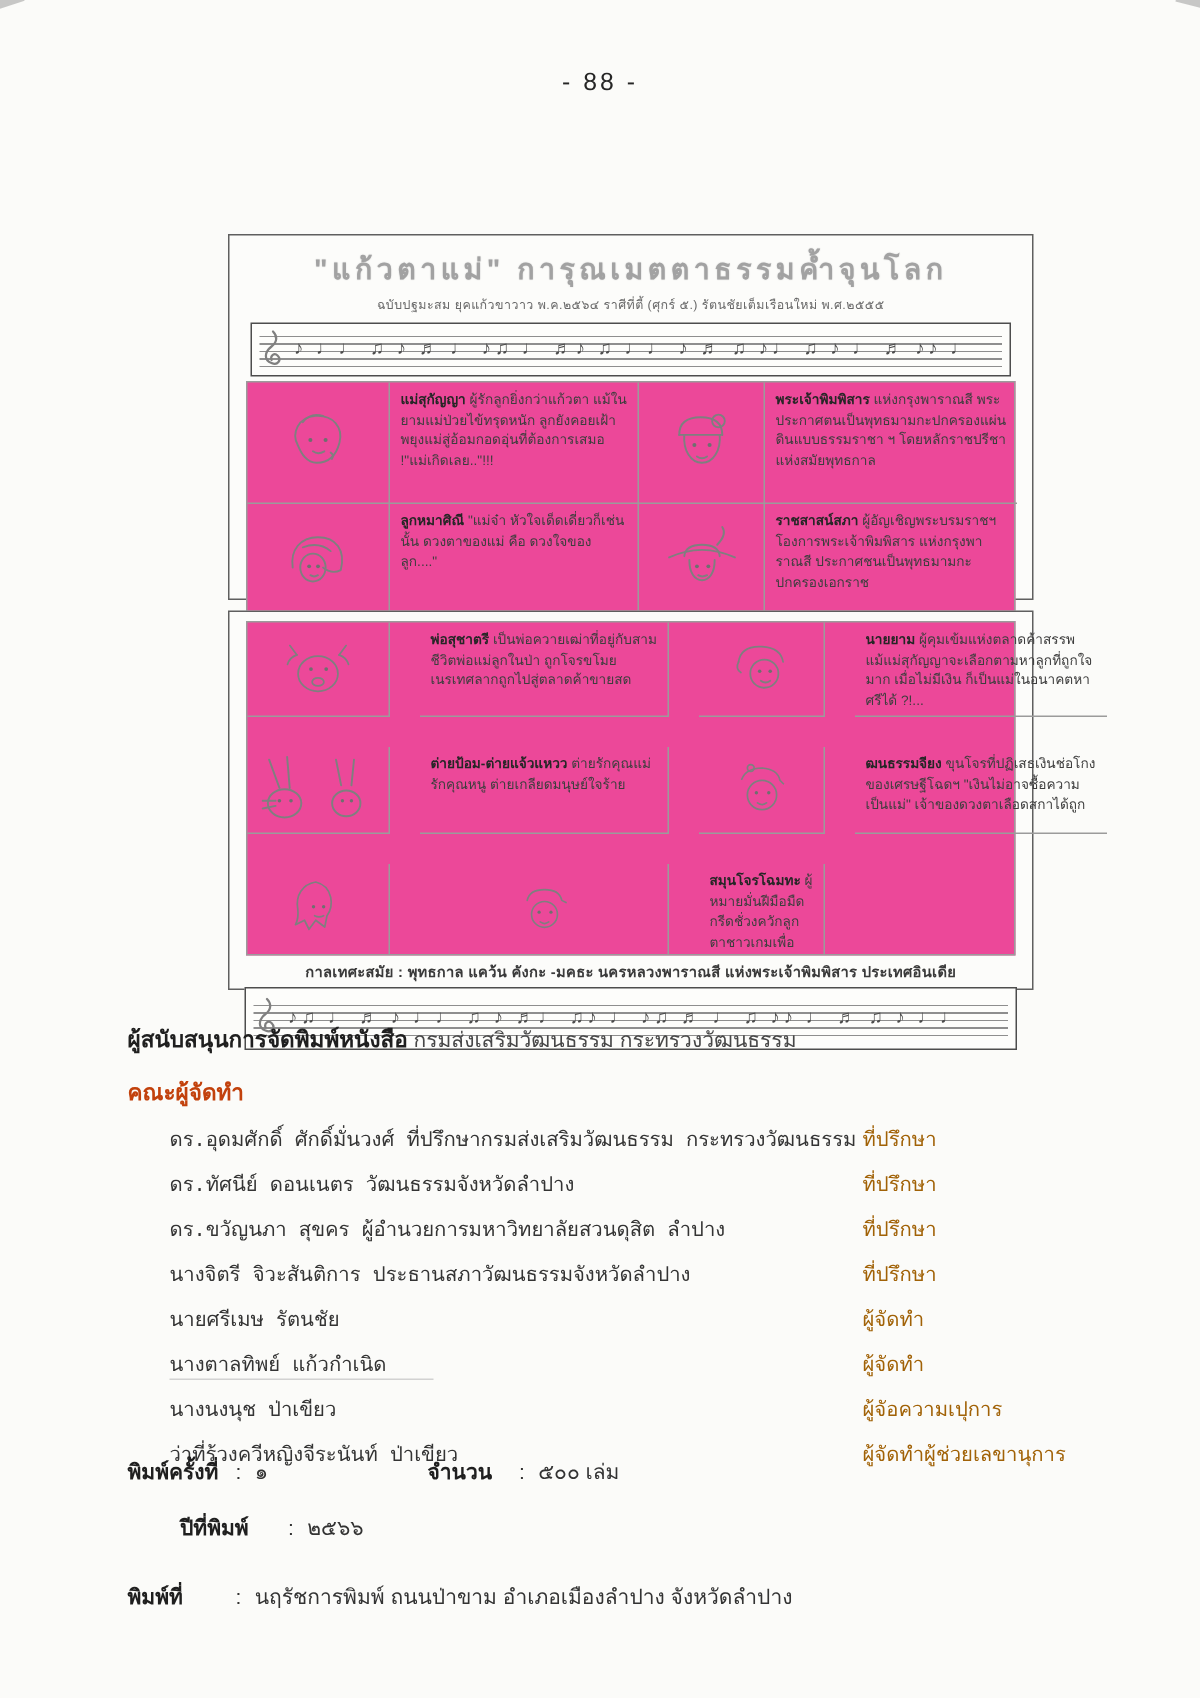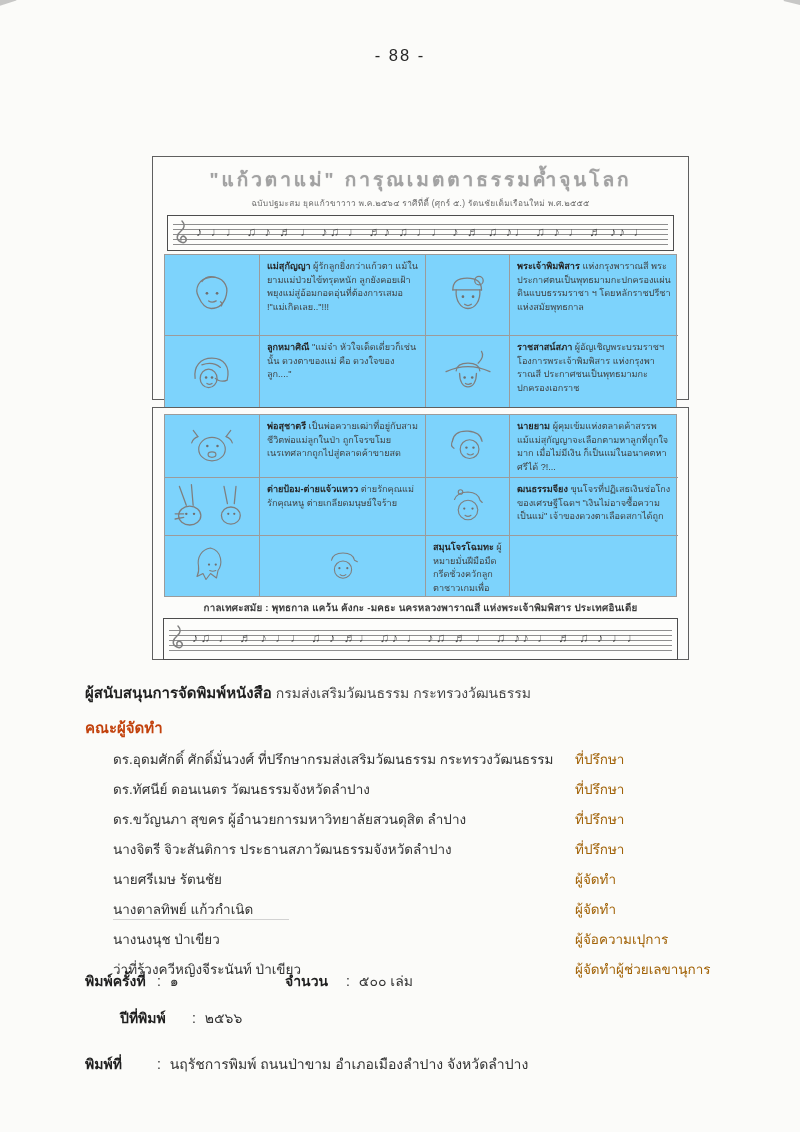--- a/index.html
+++ b/index.html
@@ -30,42 +30,42 @@
   .staff{position:relative;margin:5px 14px 0;height:34px;border:1.2px solid #4d4d4d;
     background:#fdfdfb;overflow:hidden;}
   .staff.s2{margin:3px 10px 0;height:40px;}
   .staff-lines{position:absolute;left:5px;right:5px;top:8px;height:21px;
     background:repeating-linear-gradient(to bottom,#8e8e8e 0 1px,transparent 1px 5px);}
   .staff.s2 .staff-lines{top:11px;}
   .clef{position:absolute;left:6px;top:3px;}
   .staff-notes{position:absolute;left:28px;right:6px;top:50%;transform:translateY(-58%);
     font-size:12.5px;color:#4c4c4c;letter-spacing:2.5px;white-space:nowrap;overflow:hidden;}
 
-  .pgrid{display:grid;margin:3px 11px 0;border:1px solid #9b9b9b;background:#7dd3fc;}
+  .pgrid{display:grid;margin:3px 11px 0;border:1px solid #9b9b9b;background:#ec4899;}
   .pgrid.upper{grid-template-columns:95px 166px 84px 168px;grid-template-rows:81px 77px;}
-  .pgrid.lower{grid-template-columns:95px 166px 84px 168px;grid-template-rows:63px 58px 60px;}
+  .pgrid.lower{grid-template-columns:95px 166px 84px 168px;grid-template-rows:63px 58px 60px;gap:20px;}
   .pcell{border-right:1px solid #9b9b9b;border-bottom:1px solid #9b9b9b;box-sizing:border-box;overflow:hidden;}
   .pcell:nth-child(4n){border-right:none;}
   .pgrid.upper .pcell:nth-child(n+5),
   .pgrid.lower .pcell:nth-child(n+9){border-bottom:none;}
   .pcell.icon{display:flex;align-items:center;justify-content:center;}
   .pcell.txt{font-size:9.1px;line-height:1.5;padding:5px 7px 2px;color:#3e3e3e;text-align:left;}
   .pcell.txt b{color:#262626;}
   .sketch{stroke:#7f7f7f;fill:none;stroke-width:1.5;stroke-linecap:round;stroke-linejoin:round;}
   .sketch .dot{fill:#6f6f6f;stroke:none;}
 
   .poster-caption{margin-top:3px;text-align:center;font-size:9.8px;font-weight:bold;
     color:#3a3a3a;letter-spacing:.2px;white-space:nowrap;}
 
   
   .support-line{position:absolute;left:85px;top:681px;font-size:14px;color:#474747;white-space:nowrap;}
   .support-line b{font-size:15px;color:#1f1f1f;}
   .committee-title{position:absolute;left:85px;top:716px;font-size:15px;font-weight:bold;color:#c2410c;}
   .members{position:absolute;left:113px;top:748px;width:600px;}
-  .member-row{position:relative;height:30px;font-size:13.5px;color:#343434;white-space:nowrap;}
+  .member-row{position:relative;height:30px;font-size:13.5px;color:#343434;white-space:nowrap;font-family:Liberation Mono, monospace;}
   .member-row .role{position:absolute;left:462px;color:#a16207;}
   .underline-artifact{position:absolute;left:113px;top:919px;width:176px;border-top:1px solid #d2d2d2;}
 
   .print-row{position:absolute;left:85px;width:660px;font-size:14px;color:#333;white-space:nowrap;}
   .print-row b{color:#1f1f1f;}
   .print-row .lab{display:inline-block;width:63px;}
   .print-row .col{display:inline-block;width:14px;text-align:center;color:#333;}
   .pr1{top:1007px;margin-left:35px;}
   .pr2{top:970px;}
   .pr2 .group2{position:absolute;left:200px;}

